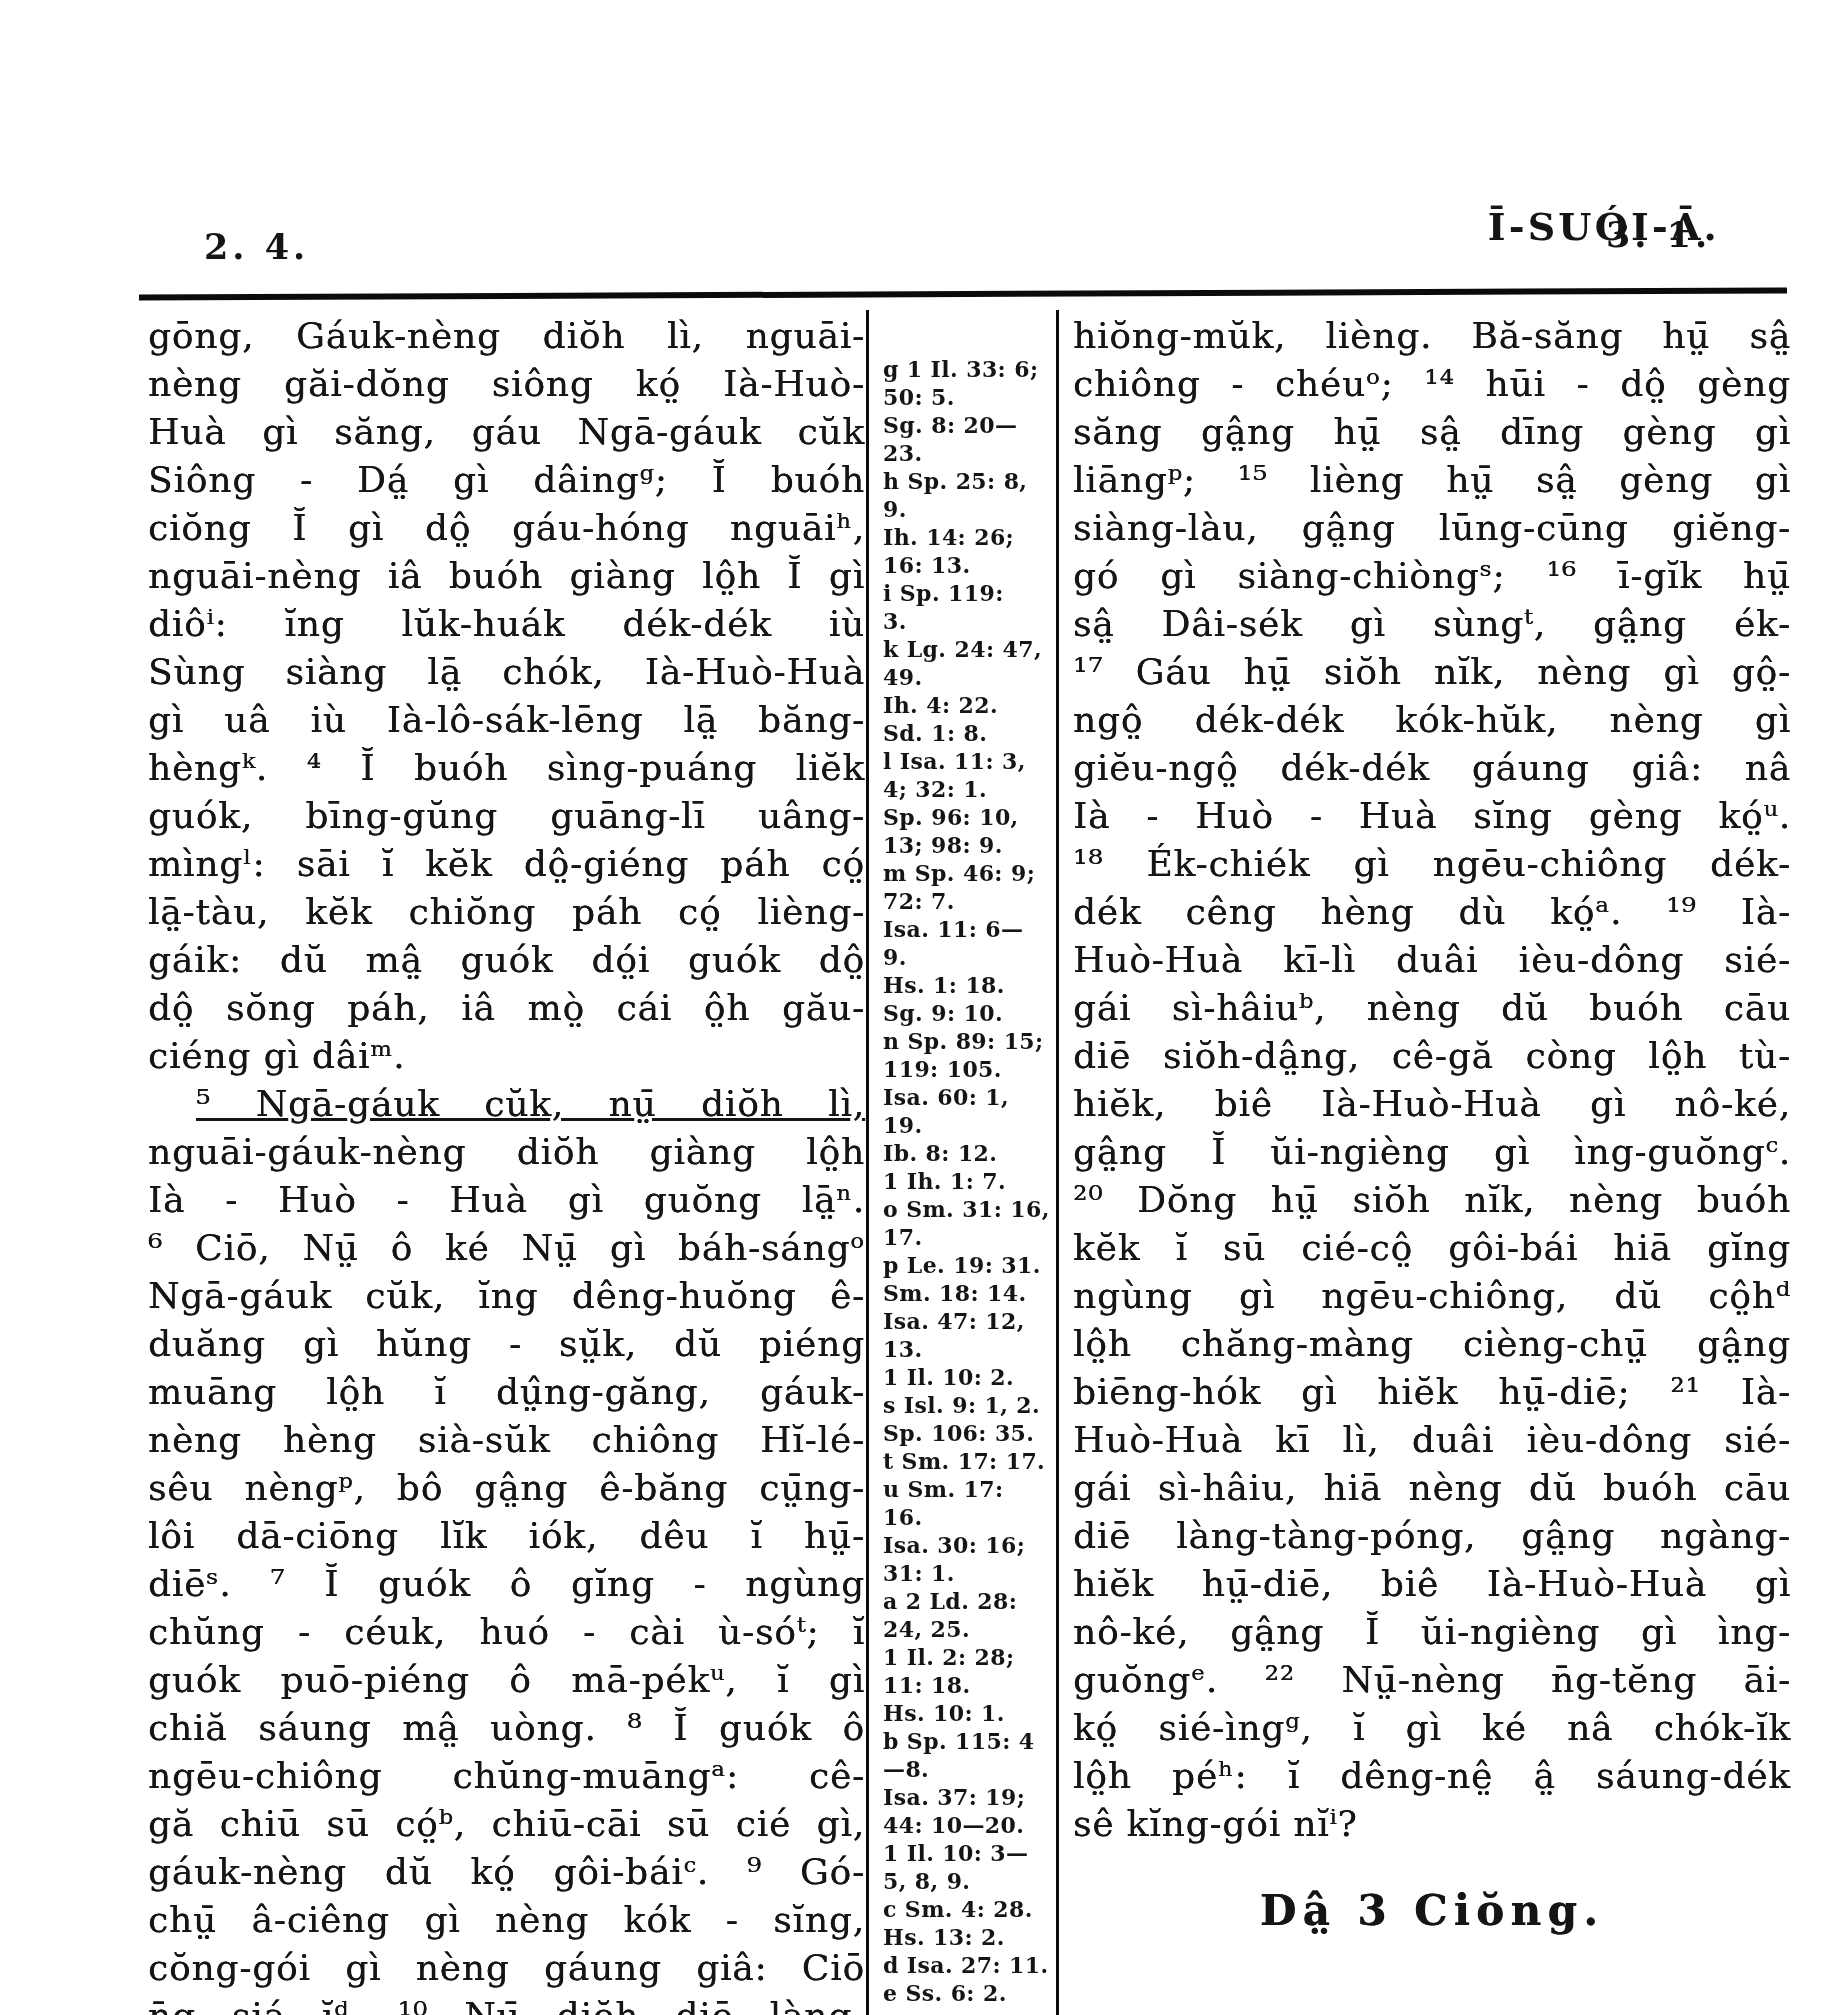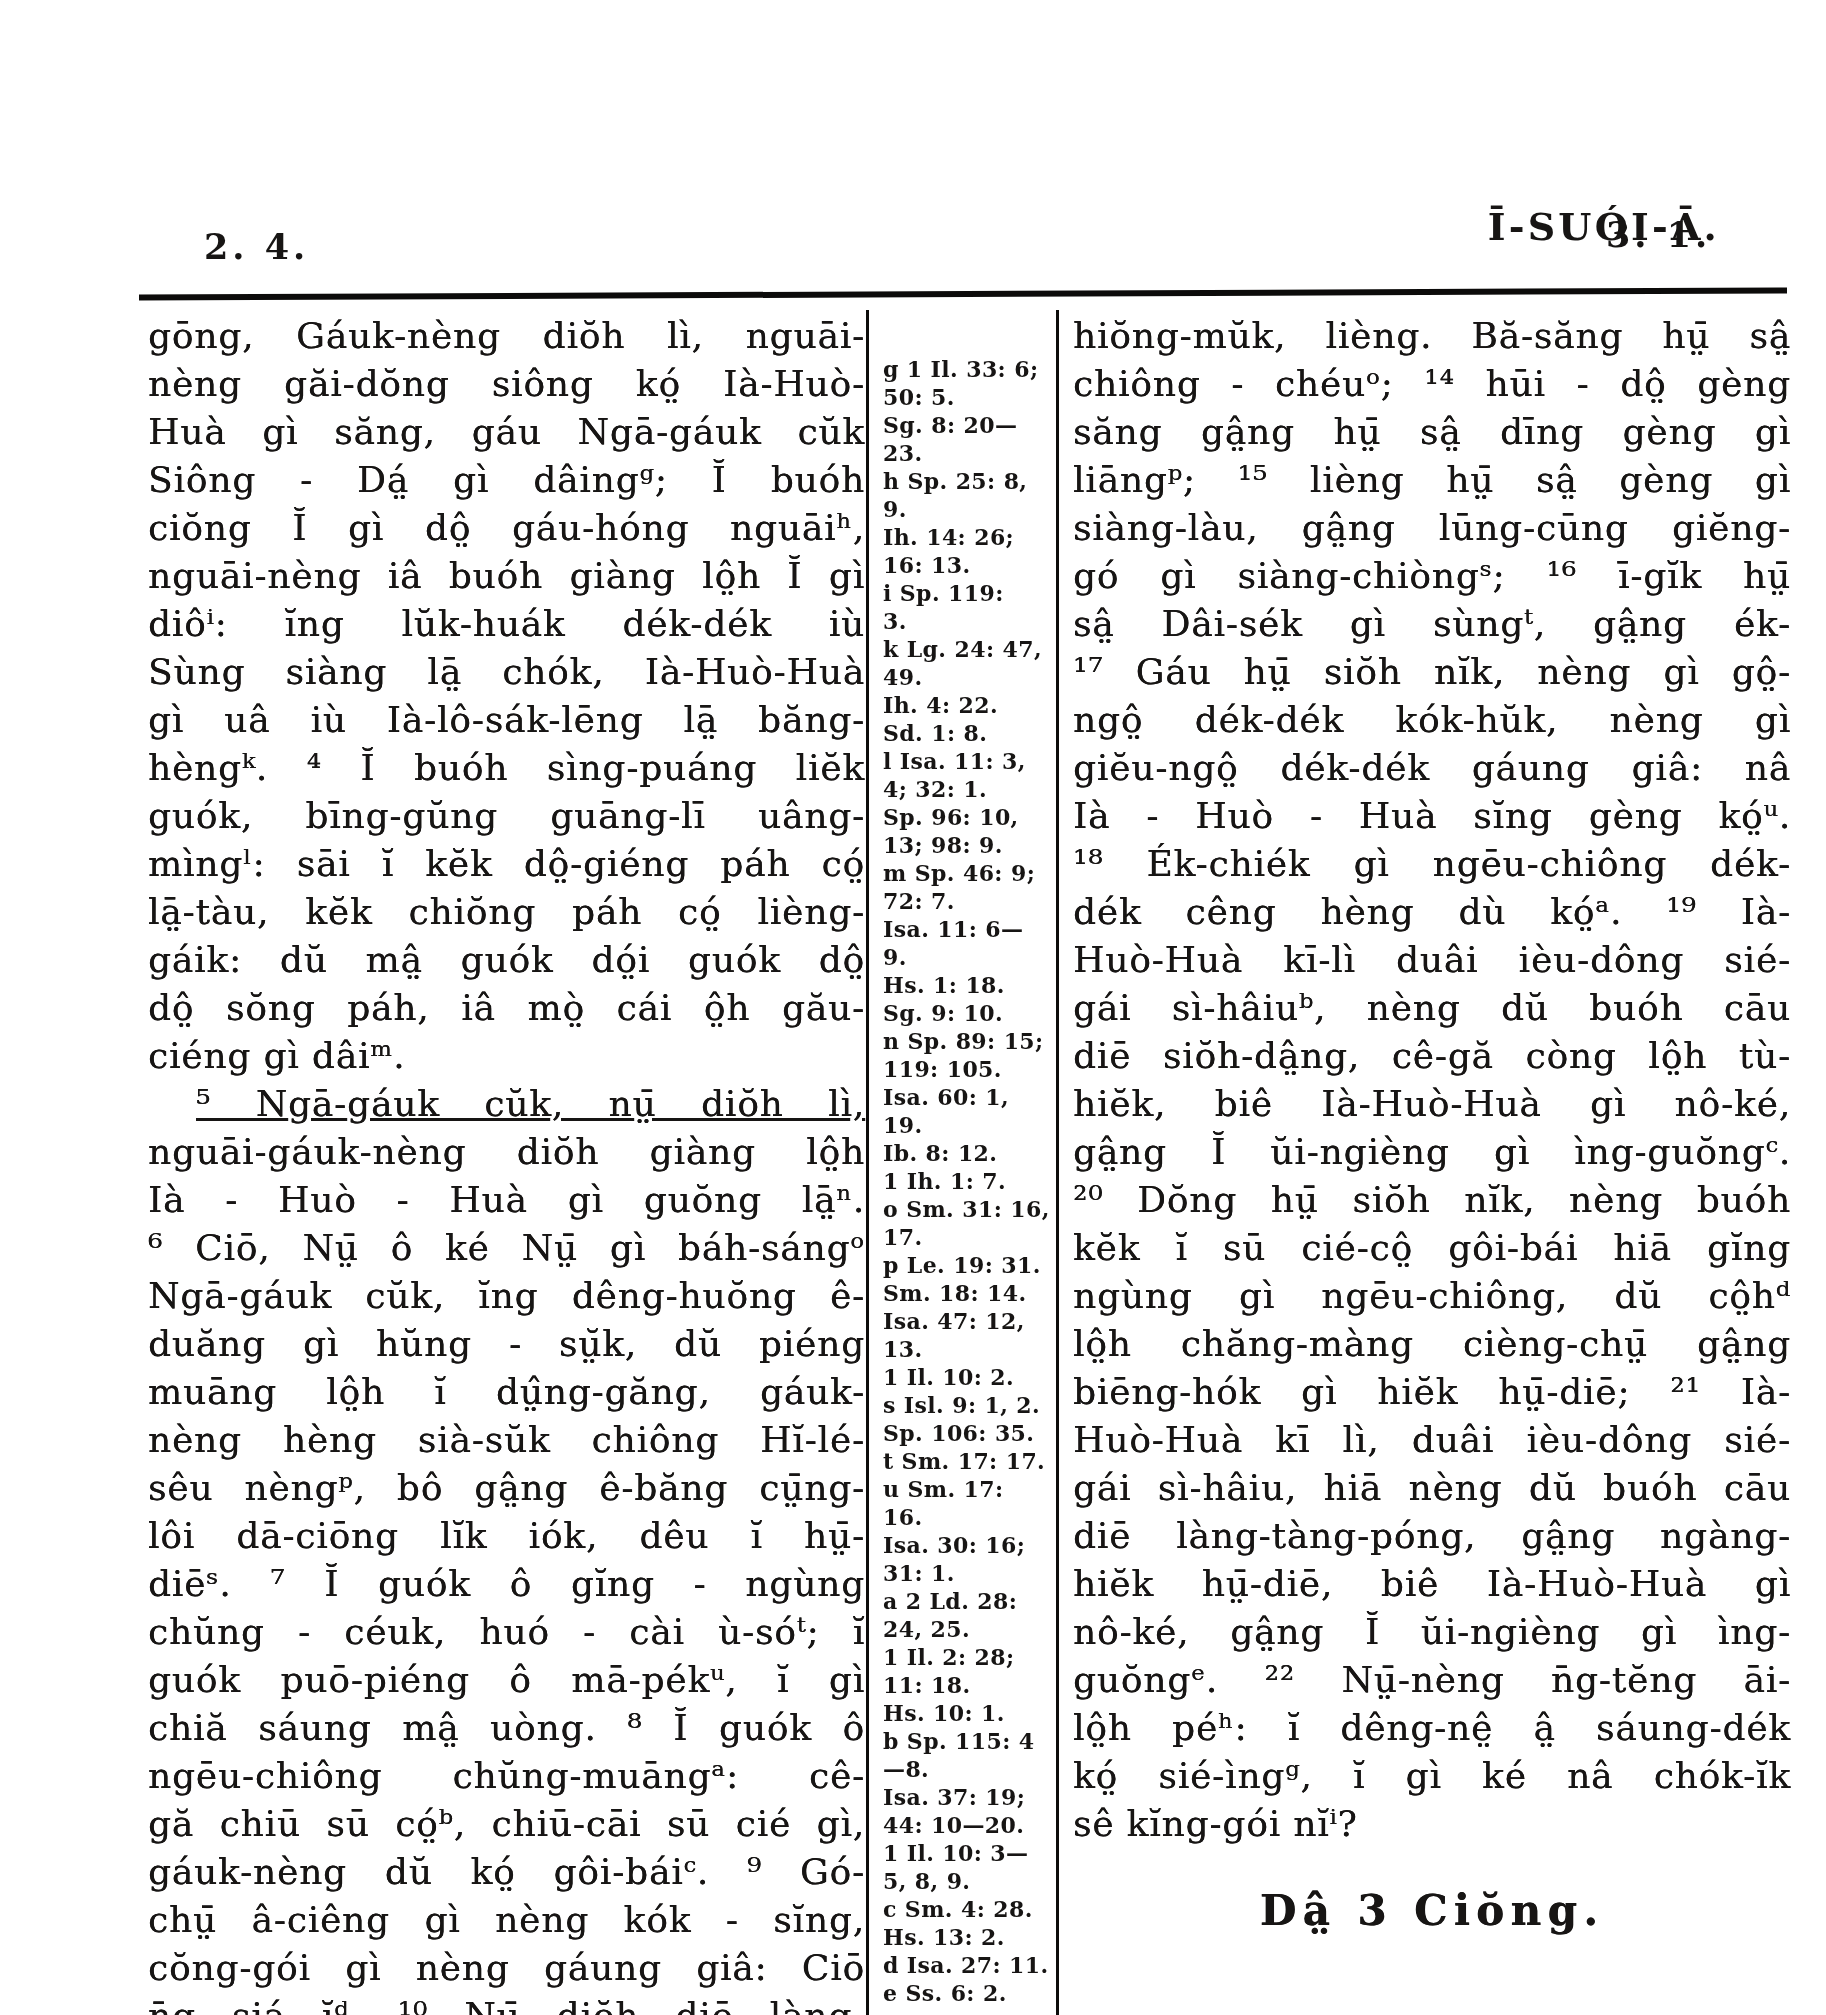--- a/index.html
+++ b/index.html
@@ -164,20 +164,20 @@
       <div class="ln">kĕk ĭ sū cié-cô̤ gôi-bái hiā gĭng</div>
       <div class="ln">ngùng gì ngēu-chiông, dŭ cô̤hᵈ</div>
       <div class="ln">lô̤h chăng-màng cièng-chṳ̄ gâ̤ng</div>
       <div class="ln">biēng-hók gì hiĕk hṳ̄-diē; ²¹ Ià-</div>
       <div class="ln">Huò-Huà kī lì, duâi ièu-dông sié-</div>
       <div class="ln">gái sì-hâiu, hiā nèng dŭ buóh cāu</div>
       <div class="ln">diē làng-tàng-póng, gâ̤ng ngàng-</div>
       <div class="ln">hiĕk hṳ̄-diē, biê Ià-Huò-Huà gì</div>
       <div class="ln">nô-ké, gâ̤ng Ĭ ŭi-ngièng gì ìng-</div>
       <div class="ln">guŏngᵉ. ²² Nṳ̄-nèng n̄g-tĕng āi-</div>
+      <div class="ln">kó̤ sié-ìngᵍ, ĭ gì ké nâ chók-ĭk</div>
       <div class="ln">lô̤h péʰ: ĭ dêng-nê̤ â̤ sáung-dék</div>
-      <div class="ln">kó̤ sié-ìngᵍ, ĭ gì ké nâ chók-ĭk</div>
       <div class="ln end">sê kĭng-gói nĭⁱ?</div>
       <div class="ln head">Dâ̤ 3 Ciŏng.</div>
     </div>
 
 </div>
 
 
 </body></html>

